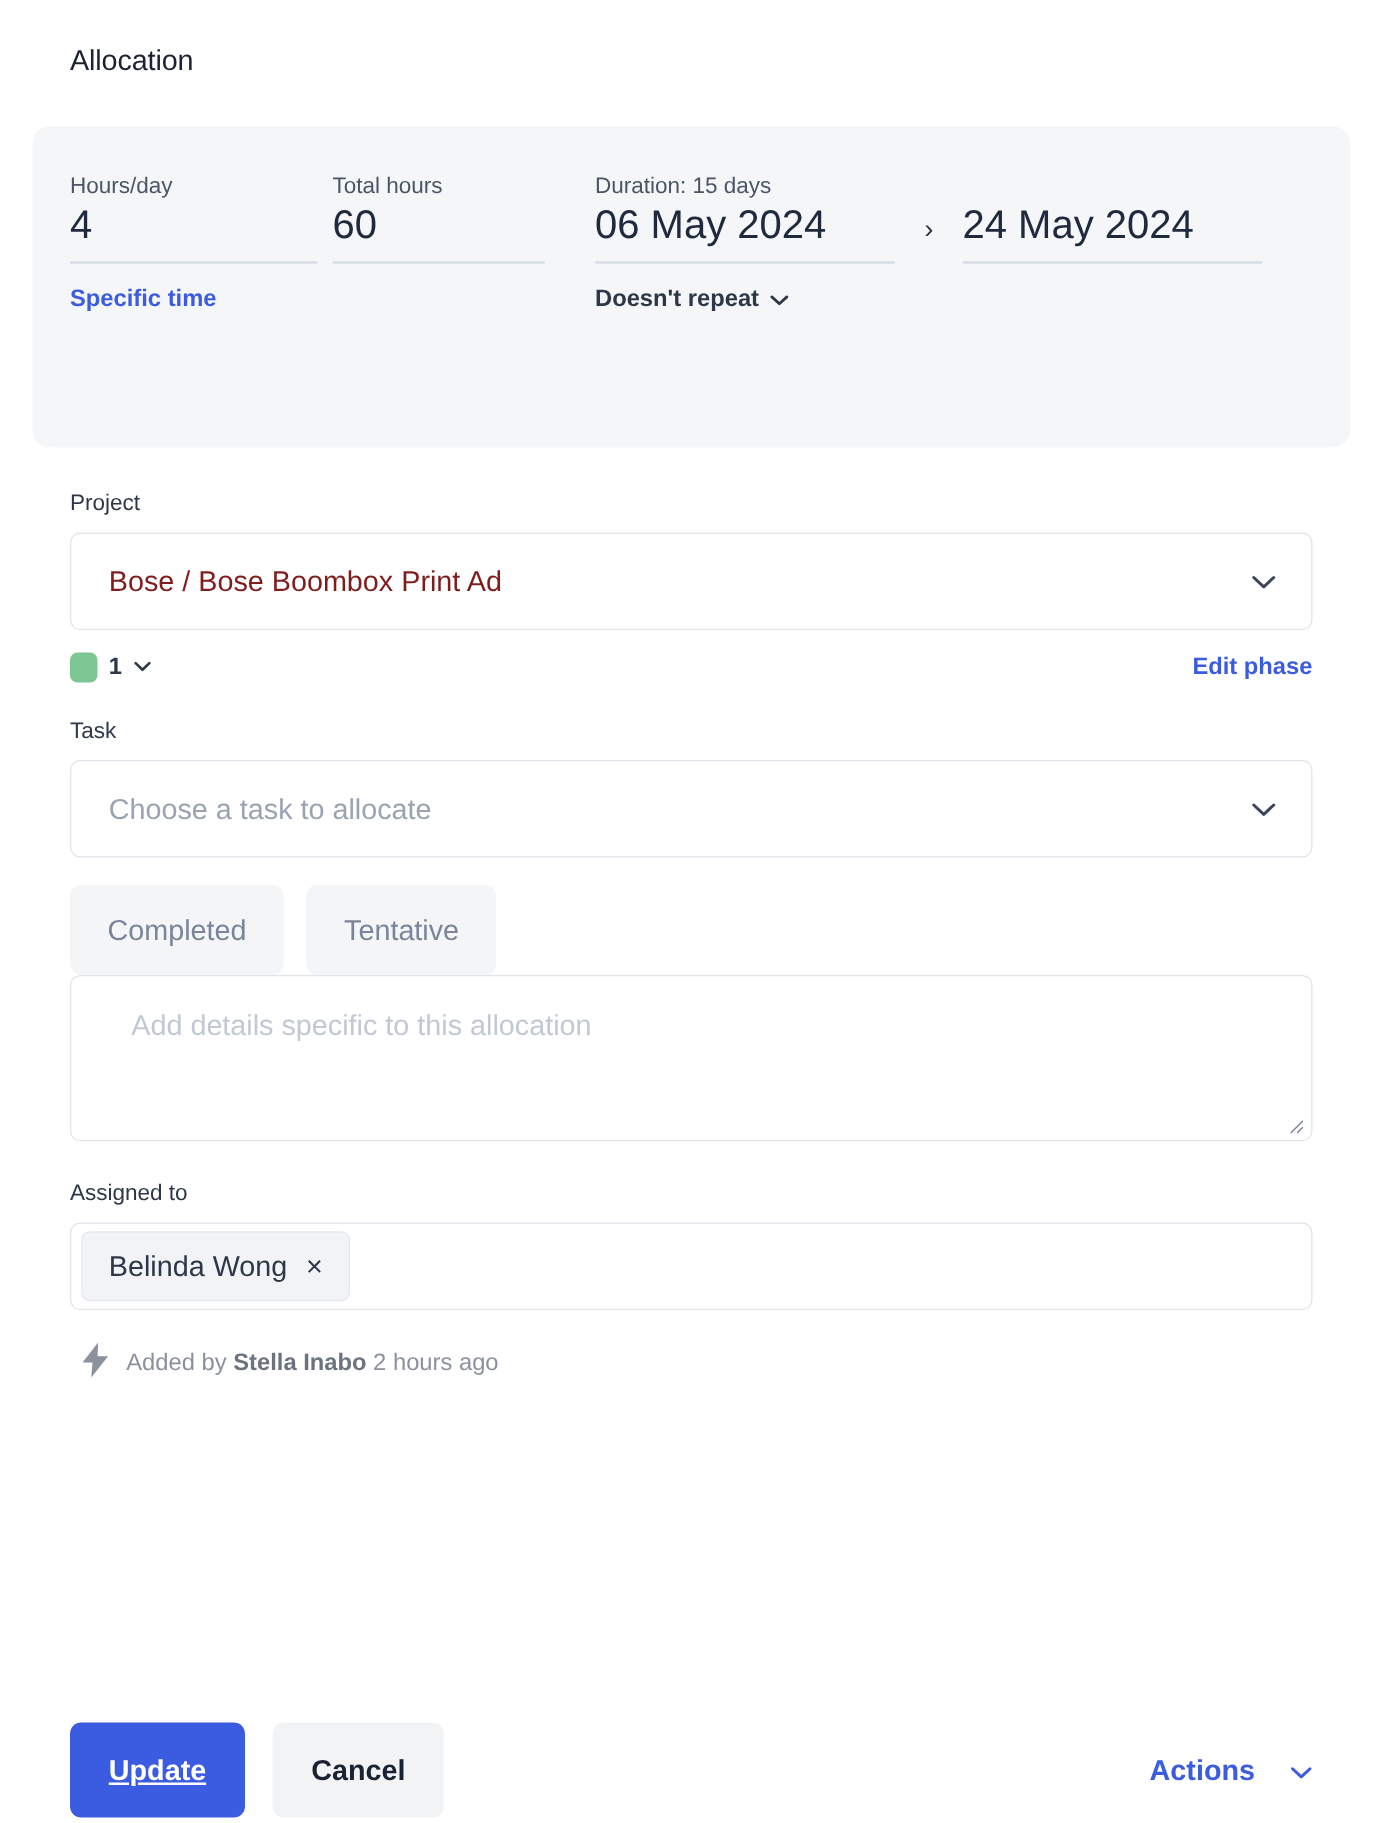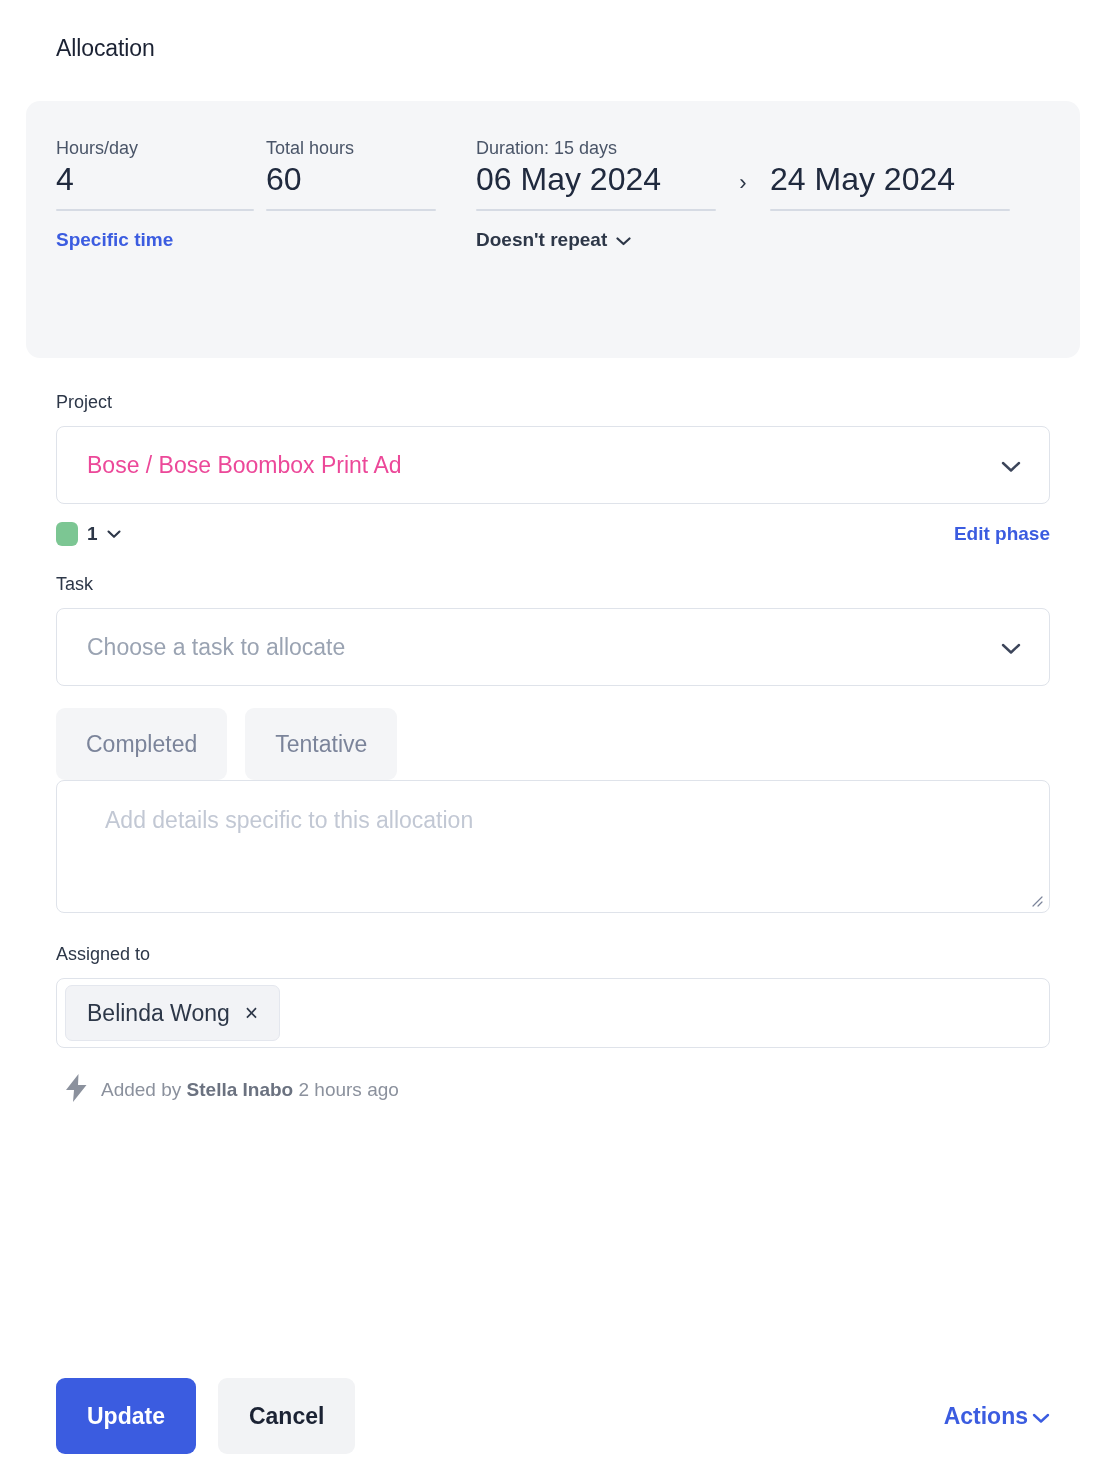--- a/index.html
+++ b/index.html
@@ -125,21 +125,21 @@
     border: 1px solid #dfe3ea;
     border-radius: 8px;
     background: #ffffff;
     display: flex;
     align-items: center;
     padding: 0 30px;
     cursor: pointer;
   }
   .select-text {
     font-size: 23px;
-    color: #ec4899;
+    color: #7f1d1d;
     font-weight: 400;
   }
   .select-text.placeholder { color: #9aa3b2; }
 
   .chevron {
     position: absolute;
     right: 28px;
     top: 50%;
     transform: translateY(-50%);
     width: 20px;
@@ -278,35 +278,36 @@
     border-radius: 9px;
     height: 76px;
     font-size: 23px;
     font-weight: bold;
     cursor: pointer;
   }
   .btn-primary {
     background: #3b5ce0;
     color: #ffffff;
     padding: 0 31px;
+    text-decoration: underline;
   }
   .btn-secondary {
     background: #f2f3f5;
     color: #1b2233;
     padding: 0 31px;
     margin-left: 22px;
   }
   .actions-link {
     margin-left: auto;
     font-size: 23px;
     font-weight: bold;
     color: #3b5ce0;
     display: inline-flex;
     align-items: center;
-    gap: 4px;
+    gap: 28px;
     cursor: pointer;
   }
 </style>
 </head>
 <body>
 
 <div class="page">
 
   <div class="page-title">Allocation</div>
 

